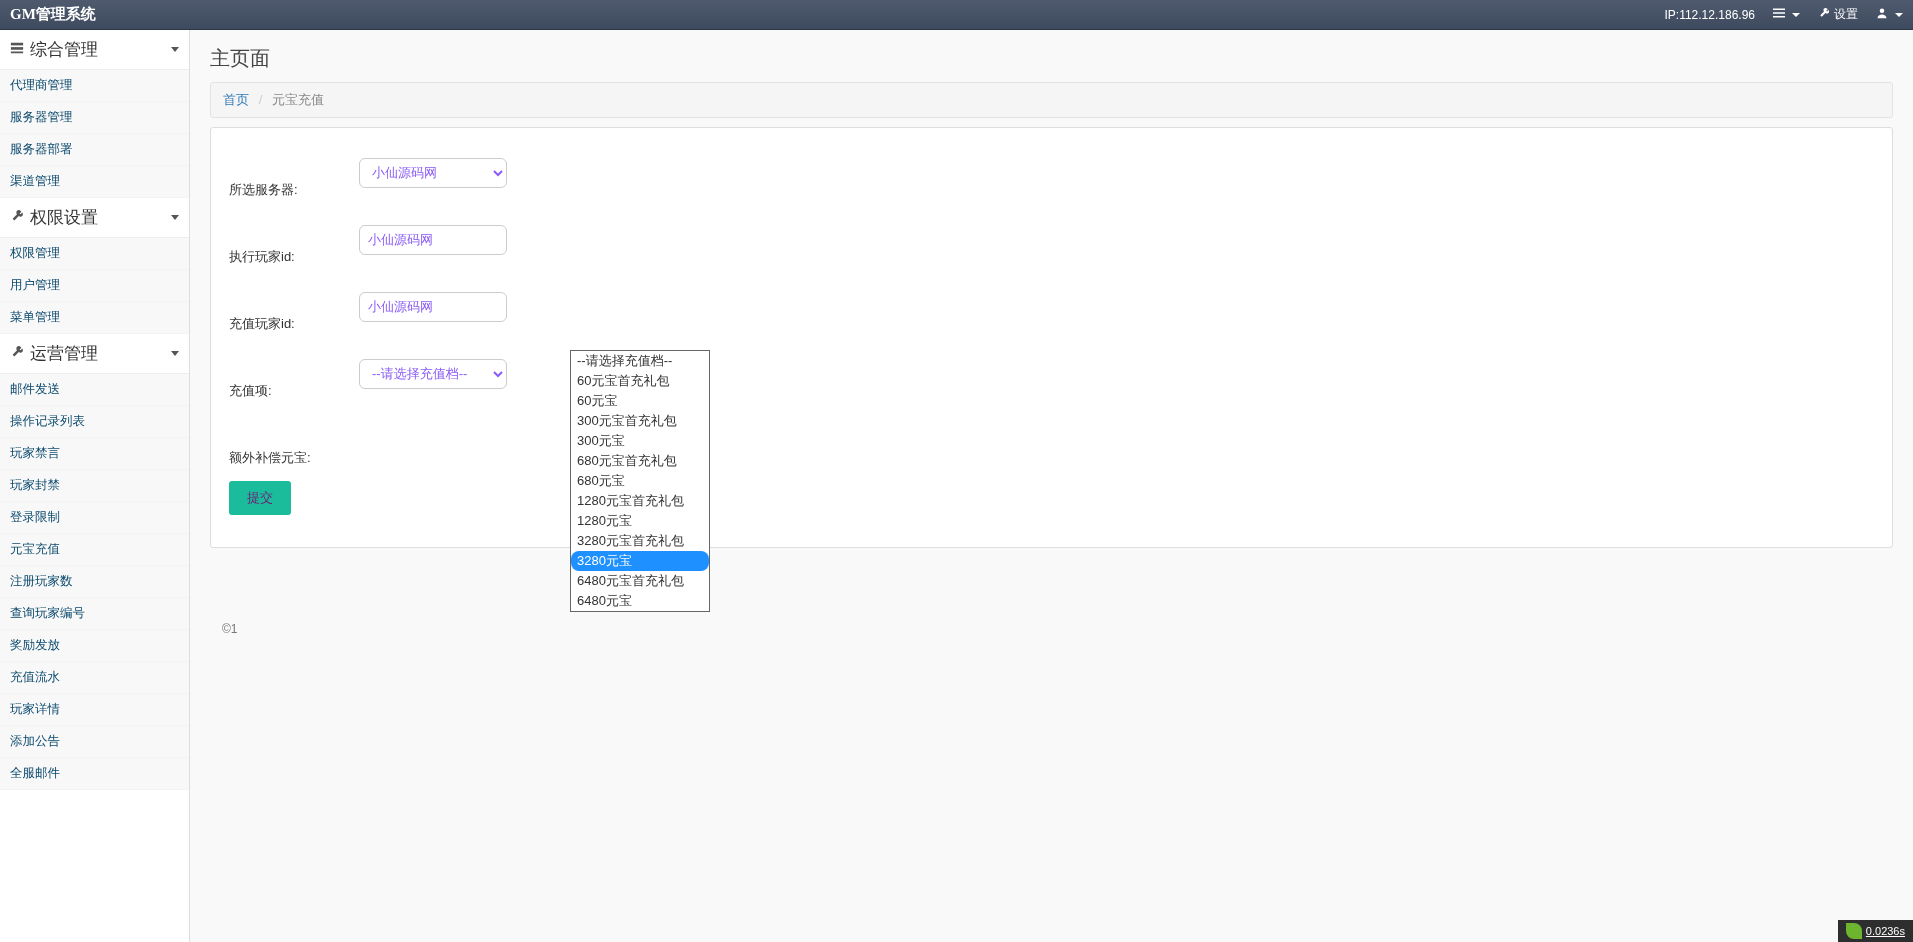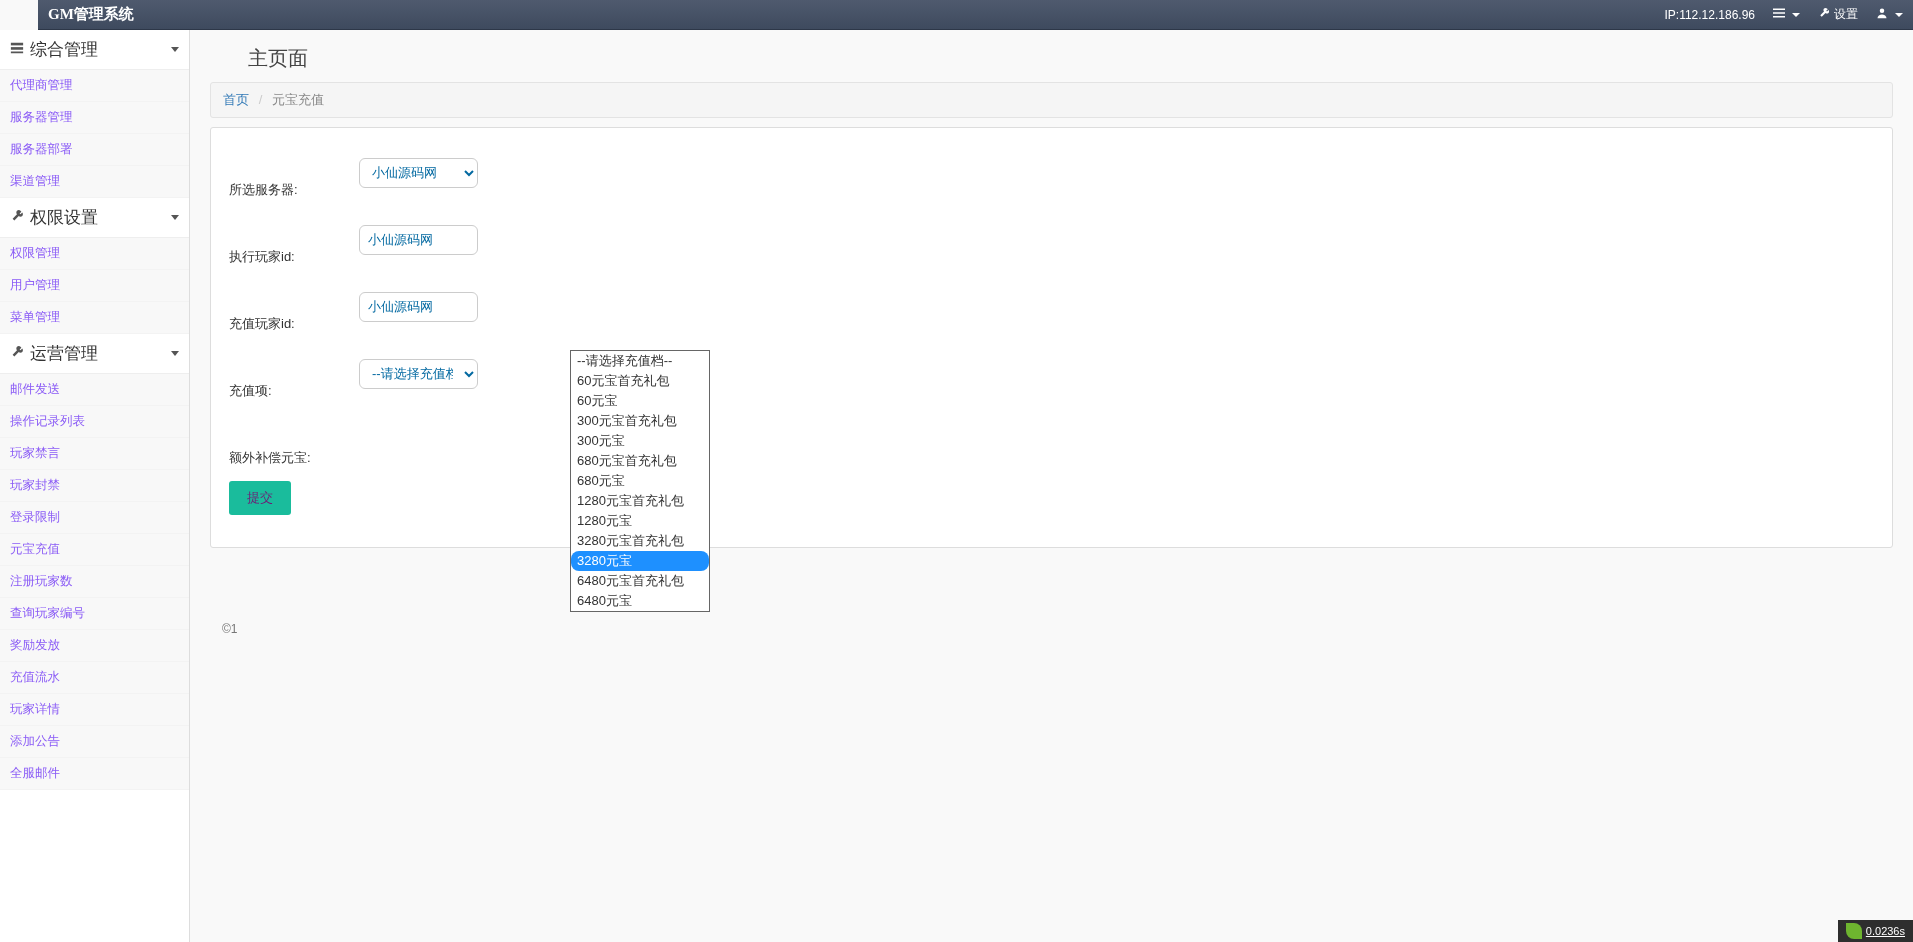--- a/index.html
+++ b/index.html
@@ -11,21 +11,20 @@
     }
     .topbar {
       background: #4a5568;
       background: linear-gradient(to bottom, #4f5a6e 0%, #3e4a5e 100%);
       color: #fff;
       height: 30px;
       display: flex;
       align-items: center;
       padding: 0 10px;
       border-bottom: 1px solid #2d3748;
-      margin-left: 38px;
     }
     .topbar .brand {
       font-weight: bold;
       font-size: 15px;
       font-family: Georgia, serif;
     }
     .topbar .spacer { flex: 1; }
     .topbar .right { display: flex; align-items: center; gap: 18px; font-size: 12px; }
     .topbar .right .item { display: flex; align-items: center; gap: 4px; cursor: pointer; }
     .topbar svg { width: 12px; height: 12px; fill: #fff; }
@@ -47,39 +46,38 @@
       justify-content: space-between;
       cursor: pointer;
       border-bottom: 1px solid #eee;
     }
     .sidebar .group-header .left { display:flex; align-items:center; gap:6px; }
     .sidebar .group-header svg { width:14px; height:14px; fill:#555; }
     .sidebar .chev { width:0; height:0; border-left:4px solid transparent; border-right:4px solid transparent; border-top:5px solid #555; }
     .sidebar .sub-item {
       padding: 7px 10px 7px 10px;
       font-size: 12.5px;
-      color: #8b5cf6;
+      color: #0c4a6e;
       cursor: pointer;
       border-bottom: 1px solid #f3f3f3;
       background: #f8f8f8;
     }
 
     .main {
       flex: 1;
       padding: 15px 20px;
       overflow-y: auto;
       background: #f9f9f9;
       position: relative;
     }
     .page-title {
       font-size: 20px;
       font-weight: 500;
       color: #444;
       margin-bottom: 10px;
-      margin-left: 38px;
     }
     .breadcrumb {
       background: #f5f5f5;
       border: 1px solid #e3e3e3;
       border-radius: 3px;
       padding: 8px 12px;
       margin-bottom: 9px;
       font-size: 13px;
       color: #888;
     }
@@ -98,27 +96,27 @@
       align-items: center;
       margin-bottom: 14px;
     }
     .form-row label {
       width: 130px;
       font-size: 13px;
       color: #333;
       margin-top: 35px;
     }
     .form-row input[type="text"], .form-row select {
-      width: 119px;
+      width: 148px;
       height: 30px;
       border: 1px solid #ccc;
       border-radius: 6px;
       padding: 4px 8px;
       font-size: 13px;
-      color: #0369a1;
+      color: #8b5cf6;
       background: #fff;
     }
     .form-row select { appearance: menulist; }
     .btn-submit {
       background: #1abc9c;
       color: #701a75;
       border: none;
       border-radius: 3px;
       padding: 8px 18px;
       font-size: 13px;

